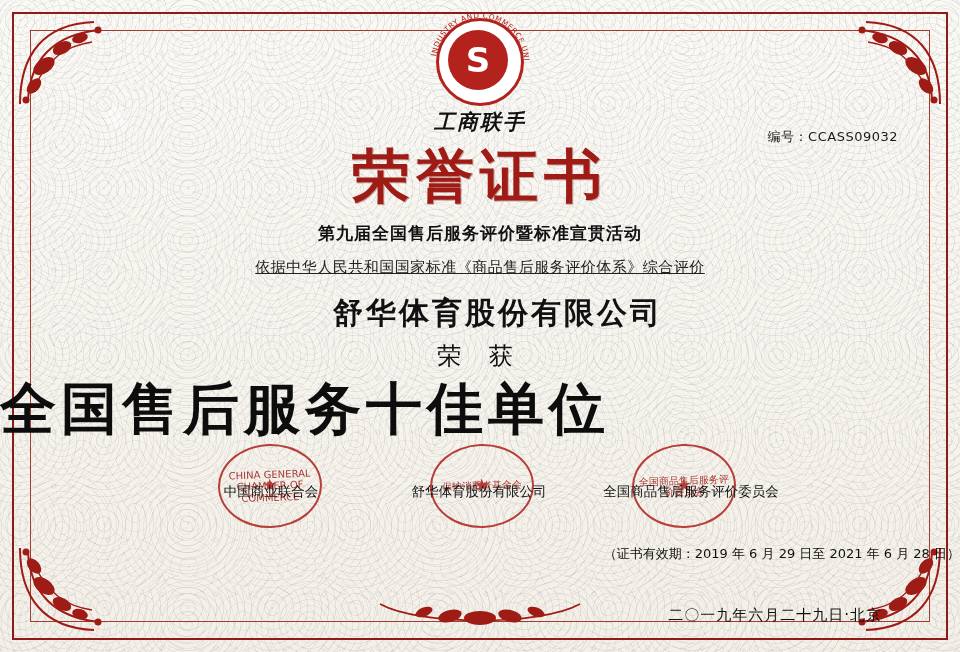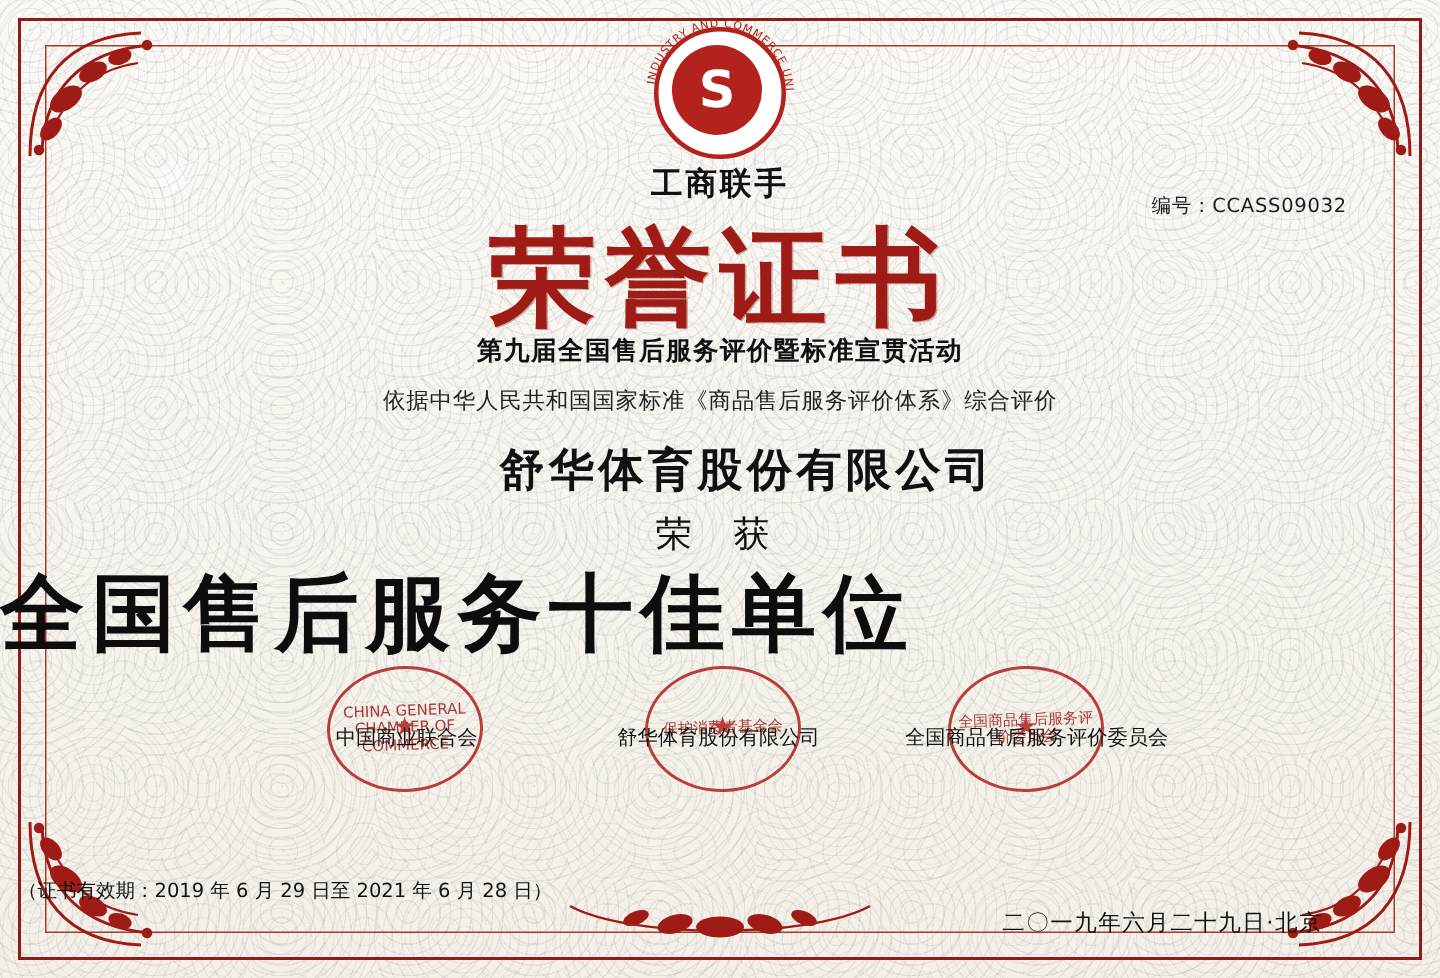--- a/index.html
+++ b/index.html
@@ -57,39 +57,40 @@
   .emblem-ring .arc-text{
     position:absolute;left:-13px;top:-13px;width:108px;height:108px;
   }
   .emblem-ring .inner{
     position:absolute;left:9px;top:9px;width:60px;height:60px;border-radius:50%;
     background:#b3221d;color:#fff;font-size:34px;line-height:60px;font-weight:bold;
   }
   .emblem-name{
     margin-top:2px;font-size:21px;font-weight:bold;color:#111;letter-spacing:2px;
     font-family:"DejaVu Sans","Liberation Sans",sans-serif;
+    font-style:italic;
   }
 
   .serial{
     position:absolute;right:62px;top:128px;font-size:13px;color:#1a1a1a;letter-spacing:.5px;
   }
 
   .title{
     position:absolute;left:0;right:0;top:138px;text-align:center;
-    font-size:71px;font-weight:bold;color:#9e1b16;letter-spacing:6px;
+    font-size:58px;font-weight:bold;color:#9e1b16;letter-spacing:6px;
     text-shadow:1px 1px 0 rgba(120,20,15,.35);
   }
 
   .subtitle{
     position:absolute;left:0;right:0;top:222px;text-align:center;
     font-size:17px;font-weight:bold;color:#111;letter-spacing:1px;
   }
   .standard{
     position:absolute;left:0;right:0;top:258px;text-align:center;
-    font-size:15px;color:#222;letter-spacing:.5px;
+    font-size:15px;color:#222;letter-spacing:.5px;text-decoration:underline;
   }
   .company{
     position:absolute;left:0;right:0;top:293px;text-align:center;
     font-size:30px;font-weight:bold;color:#111;letter-spacing:3px;margin-left:36px;
   }
   .award-word{
     position:absolute;left:0;right:0;top:340px;text-align:center;
     font-size:24px;font-weight:normal;color:#111;letter-spacing:10px;
   }
   .honor{
@@ -114,22 +115,22 @@
   .org-line{
     position:absolute;left:0;right:0;top:483px;text-align:center;
     font-size:13.5px;color:#111;
   }
   .org-line span{display:inline-block;font-family:Liberation Serif, serif;}
   .org-1{position:absolute;left:196px;width:150px;text-align:center;}
   .org-2{position:absolute;left:384px;width:190px;text-align:center;}
   .org-3{position:absolute;left:576px;width:230px;text-align:center;}
 
   .validity{
-    position:absolute;left:12px;right:0;top:545px;text-align:left;
-    font-size:13px;color:#111;margin-top:40px;
+    position:absolute;left:0;right:0;top:545px;text-align:right;
+    font-size:13px;color:#111;
   }
   .date-line{
     position:absolute;right:78px;top:606px;font-size:15px;color:#111;letter-spacing:1px;
   }
 </style>
 </head>
 <body>
 
 <div id="cert">
   <div id="texture"></div>

